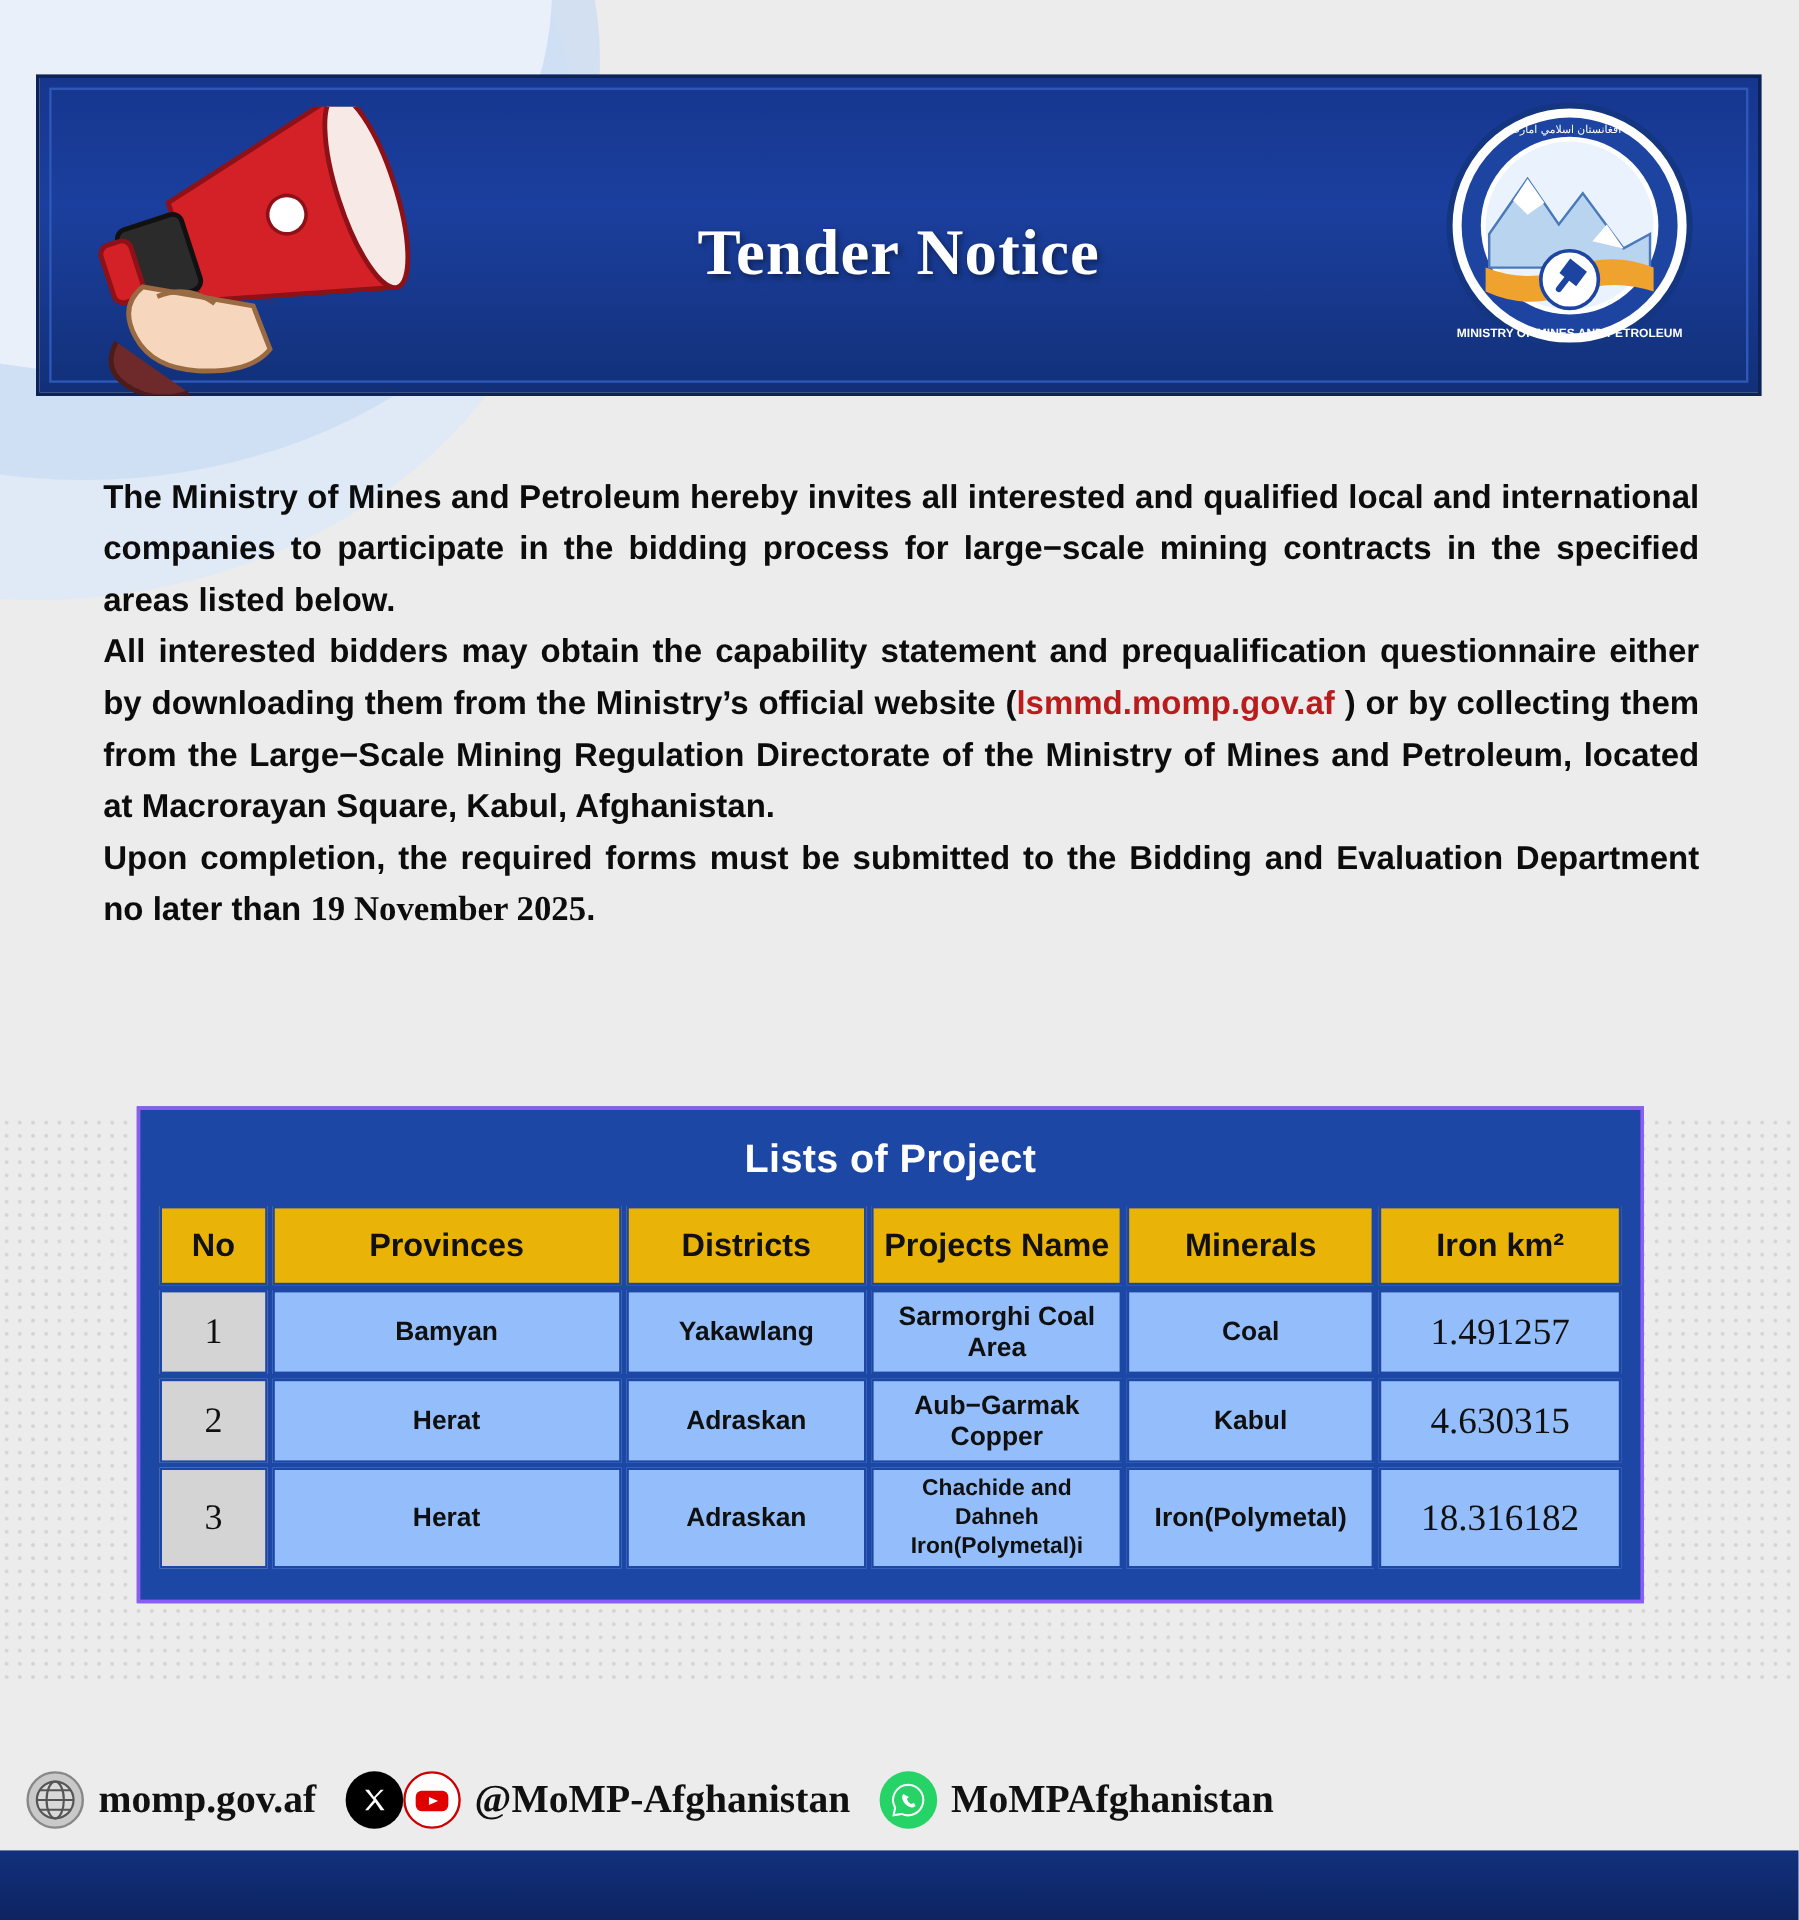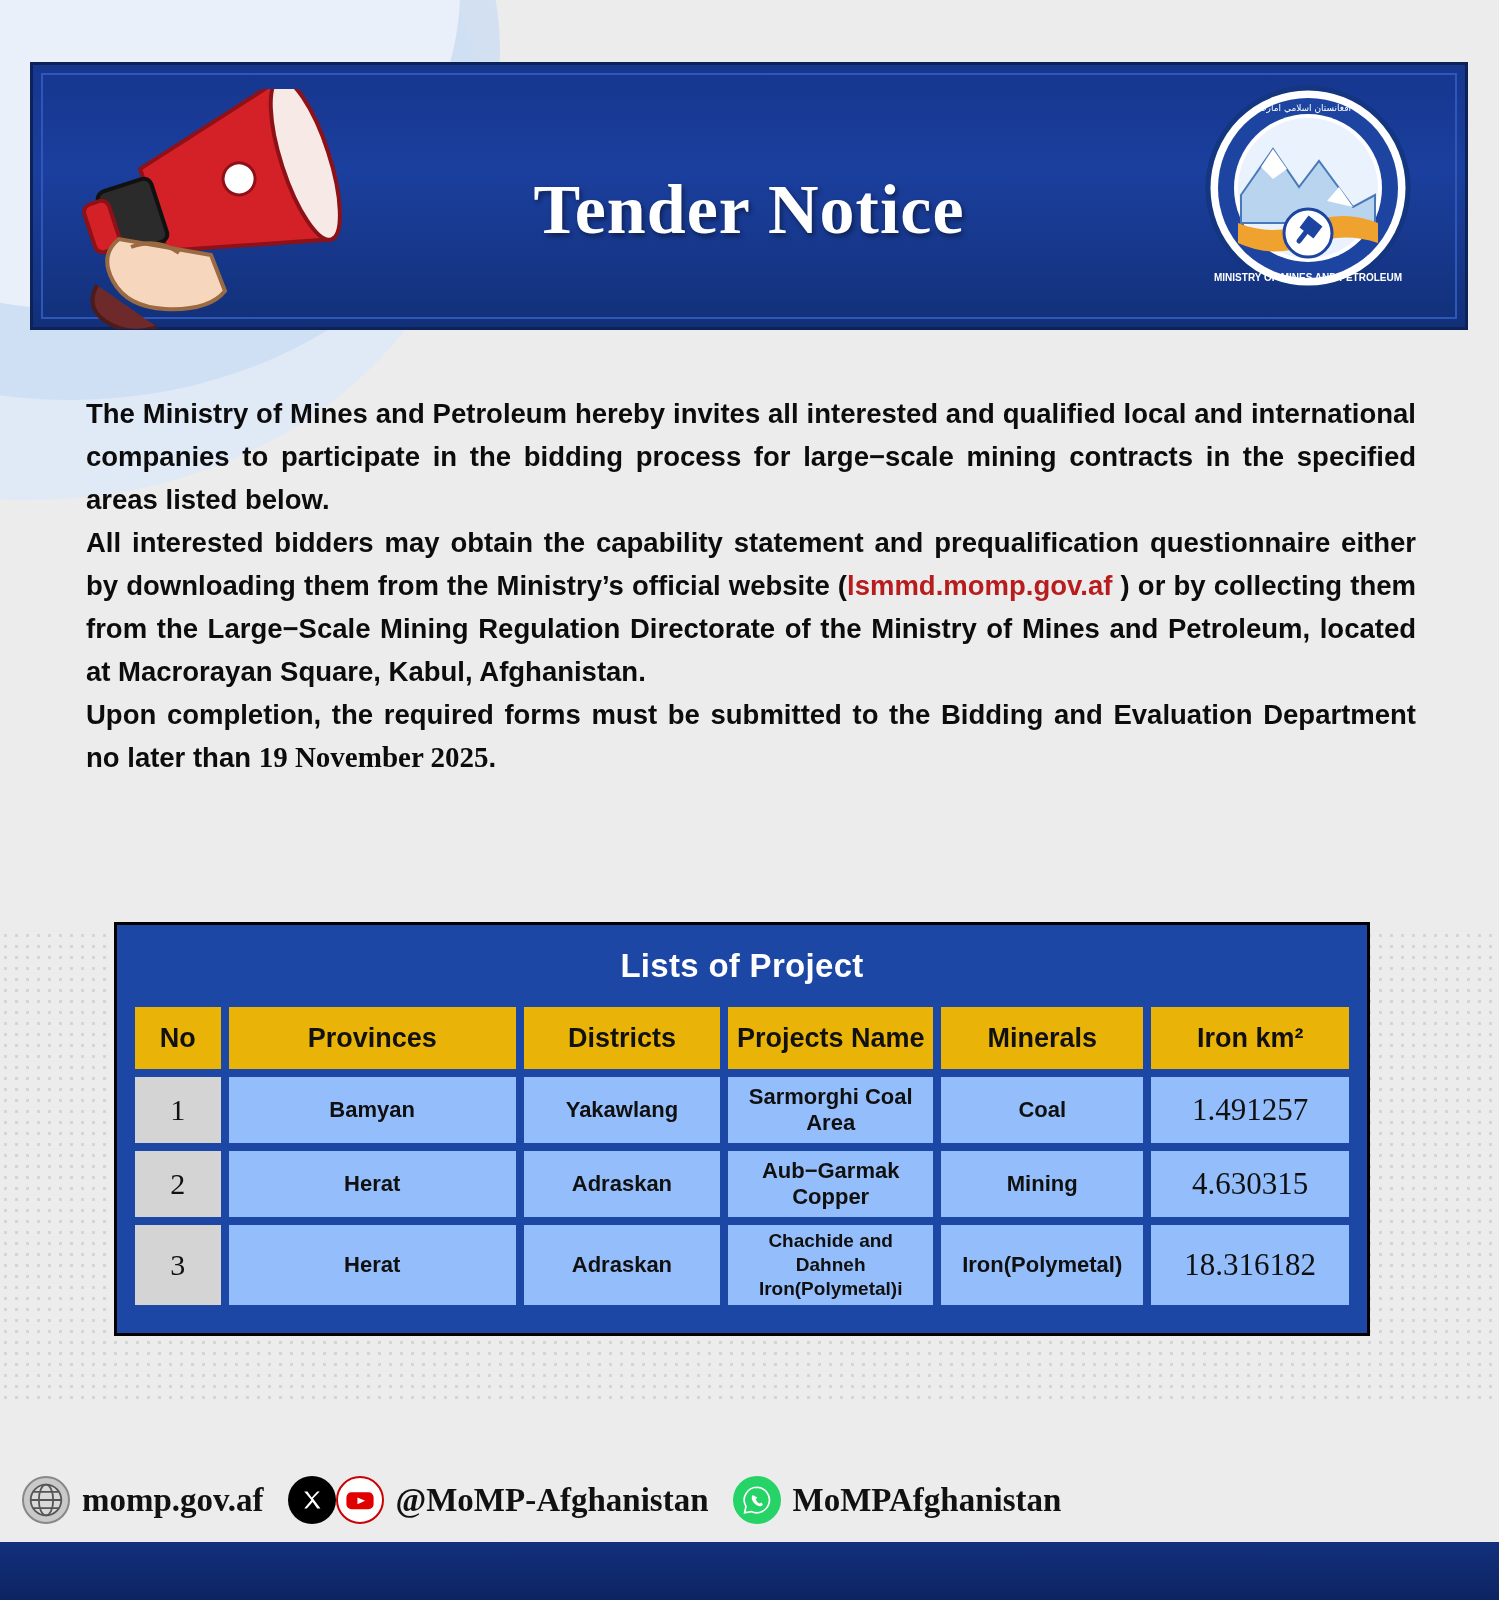--- a/index.html
+++ b/index.html
@@ -64,21 +64,21 @@
   .banner-inner {
     position: absolute;
     left: 8px; top: 8px; right: 8px; bottom: 8px;
     border: 2px solid #2d57b8;
   }
   .banner-title {
     position: relative;
     color: #ffffff;
     font-family: "Liberation Serif", serif;
     font-weight: bold;
-    font-size: 70px;
+    font-size: 54px;
     letter-spacing: 1px;
     text-shadow: 2px 3px 5px rgba(0,0,0,.45);
     margin-top: 27px;
   }
 
   
   .megaphone { position: absolute; left: 28px; top: 24px; width: 300px; height: 240px; }
 
   
   .logo { position: absolute; right: 52px; top: 18px; width: 210px; height: 210px; }
@@ -98,21 +98,21 @@
   .body-text p.j { text-align: justify; text-align-last: left; }
   .link { color: #b91c1c; }
   .date-serif { font-family: "Liberation Serif", serif; font-size: 29px; }
 
   
   .table-wrap {
     position: absolute;
     left: 114px; top: 922px;
     width: 1256px;
     background: #1d47a5;
-    border: 3px solid #000000;
+    border: 3px solid #8b5cf6;
     padding: 16px 12px 22px 12px;
   }
   .table-title {
     text-align: center;
     color: #ffffff;
     font-size: 33px;
     font-weight: bold;
     padding: 6px 0 16px 0;
     letter-spacing: .3px;
   }
@@ -278,21 +278,21 @@
           <td>Yakawlang</td>
           <td>Sarmorghi Coal Area</td>
           <td>Coal</td>
           <td class="area-cell">1.491257</td>
         </tr>
         <tr>
           <td class="no-cell">2</td>
           <td>Herat</td>
           <td>Adraskan</td>
           <td>Aub−Garmak Copper</td>
-          <td>Mining</td>
+          <td>Kabul</td>
           <td class="area-cell">4.630315</td>
         </tr>
         <tr>
           <td class="no-cell">3</td>
           <td>Herat</td>
           <td>Adraskan</td>
           <td class="small">Chachide and Dahneh Iron(Polymetal)i</td>
           <td>Iron(Polymetal)</td>
           <td class="area-cell">18.316182</td>
         </tr>

